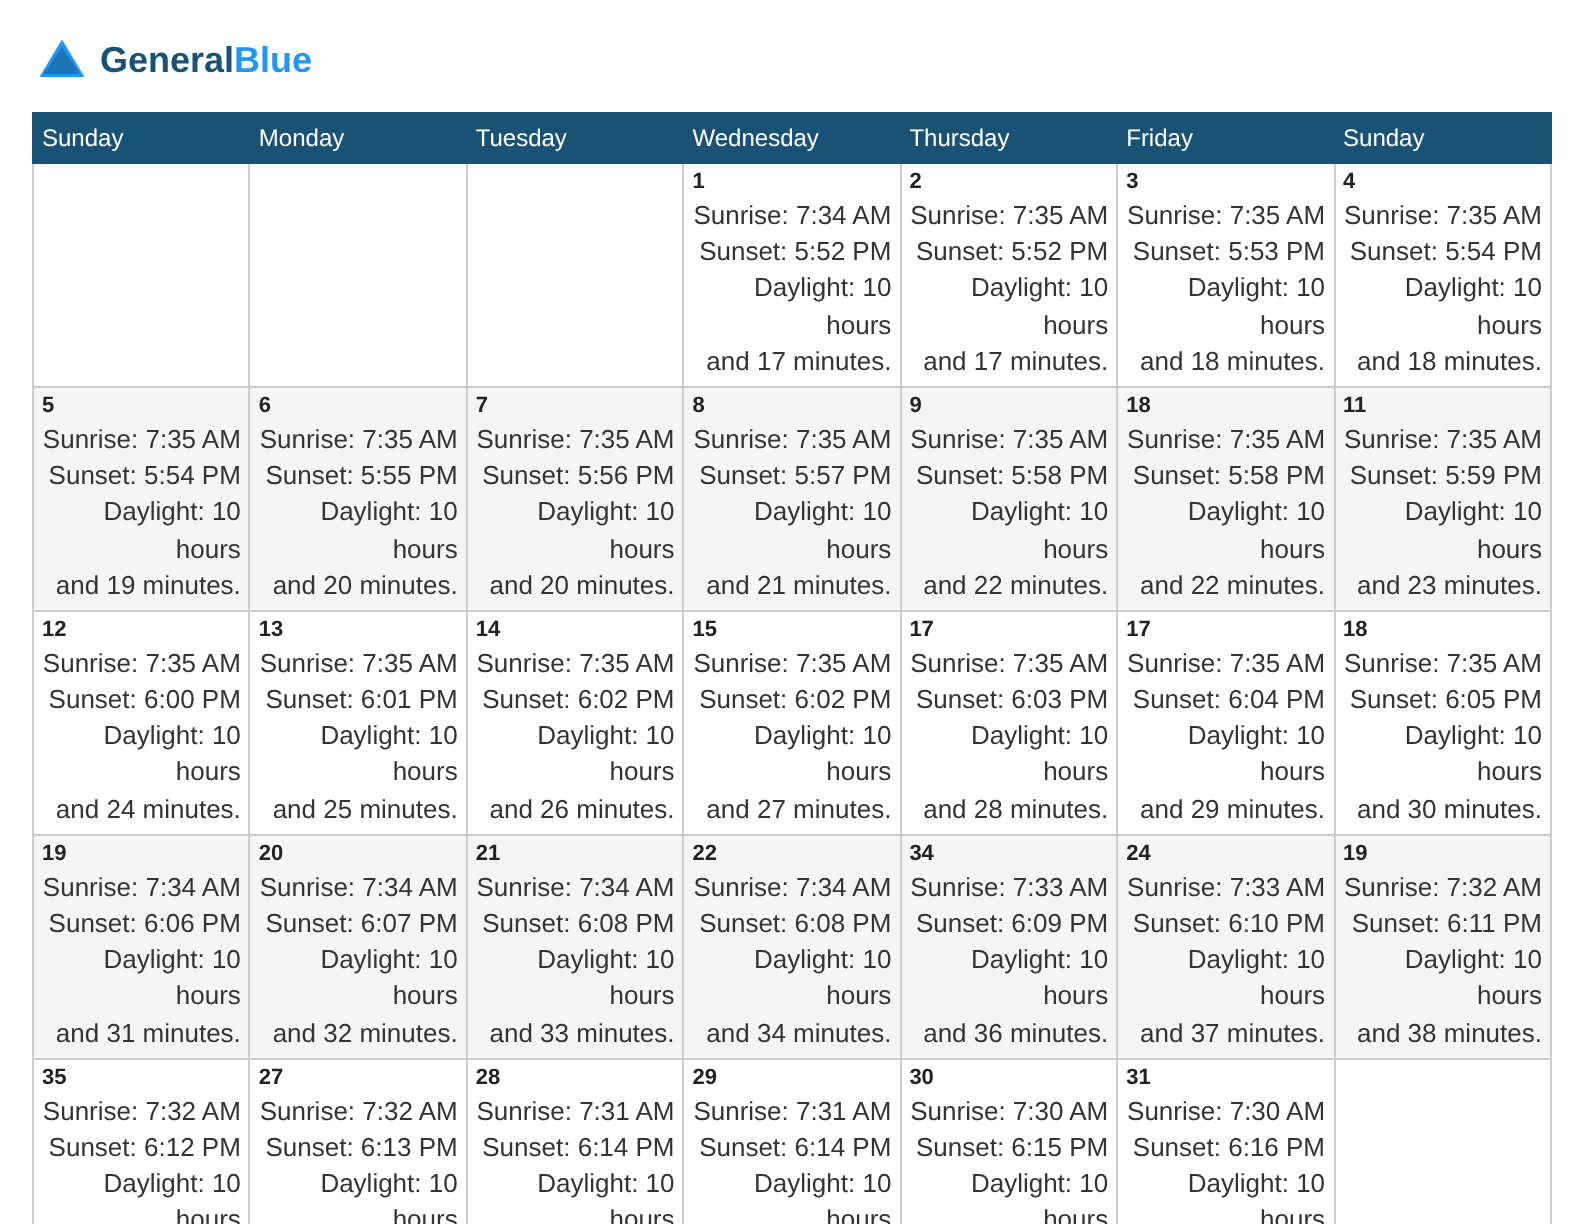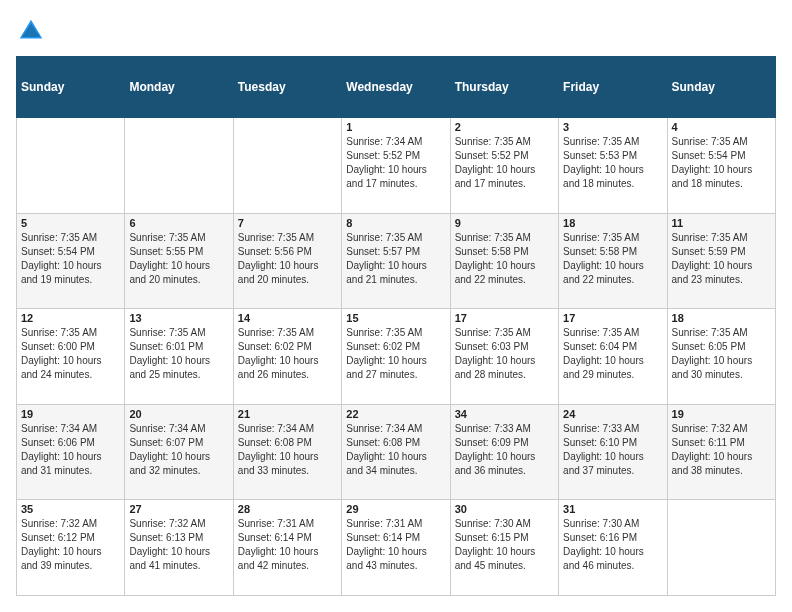--- a/index.html
+++ b/index.html
@@ -57,22 +57,22 @@
       flex: 1;
       border: 1px solid #ccc;
       border-collapse: collapse;
       width: 100%;
       table-layout: fixed;
     }
     .calendar th {
       background: #1a5276;
       color: #fff;
       font-size: 12px;
-      font-weight: bold;
-      padding: 23px 4px;
+      font-weight: normal;
+      padding: 5px 4px;
       text-align: left;
       border: 1px solid #1a5276;
     }
     .calendar td {
       vertical-align: top;
       border: 1px solid #ccc;
       padding: 3px 4px;
       font-size: 9.5px;
       color: #222;
       background: #fff;
@@ -81,38 +81,42 @@
     .calendar tr:nth-child(even) td {
       background: #f5f5f5;
     }
     .day-num {
       font-size: 11px;
       font-weight: bold;
       display: block;
       margin-bottom: 2px;
     }
     .day-info {
-      font-size: 10px;
+      font-size: 13px;
       color: #333;
       line-height: 1.4;
+      text-align: right;
     }
     .empty-cell {
       background: #f9f9f9;
     }
   </style>
 </head>
 <body>
 
 <div class="page">
   <div class="header">
     <div class="logo">
       <svg class="logo-icon" viewBox="0 0 40 40">
         <polygon points="20,5 35,30 5,30" fill="#2196f3"></polygon>
         <polygon points="20,10 32,28 8,28" fill="#1a5276" opacity="0.5"></polygon>
       </svg>
+      <div class="logo-text">
+          <div>General<span style="color:#2196f3">Blue</span></div>
+        </div>
     </div>
     <div class="title-block">
       <div class="month-title"></div>
       <div class="location-title"></div>
     </div>
   </div>
 
   <table class="calendar">
     <thead>
       <tr>

